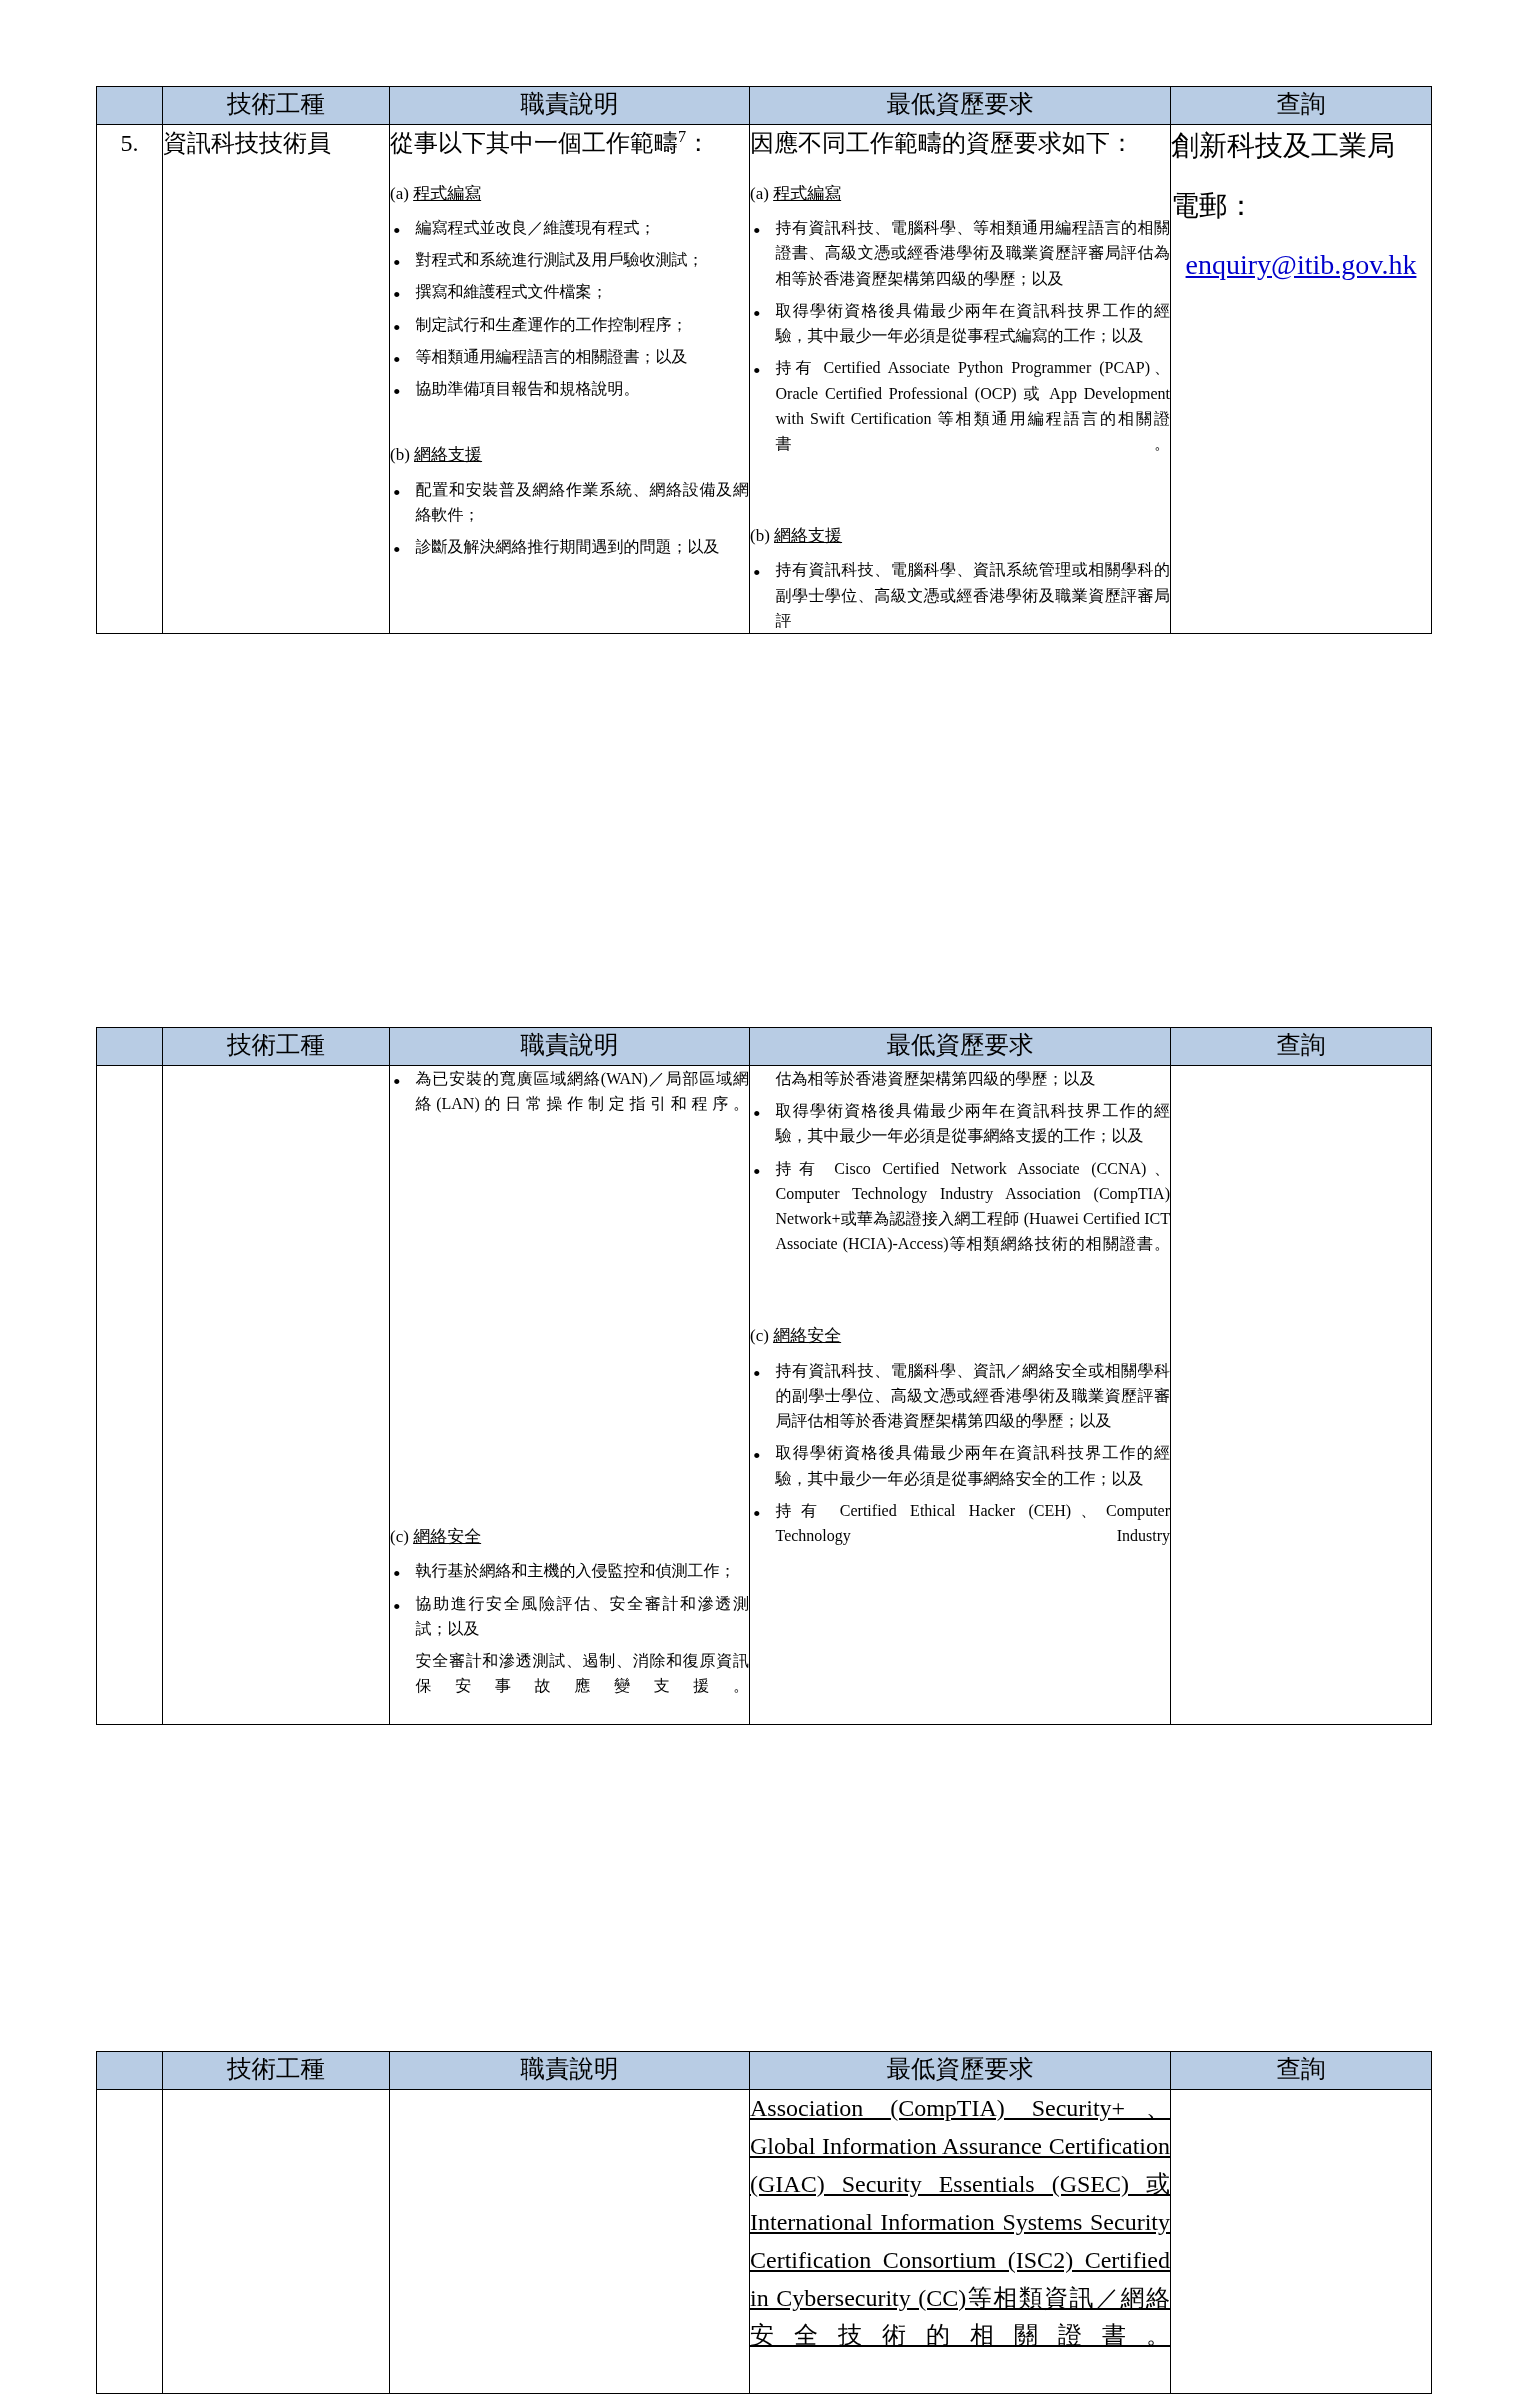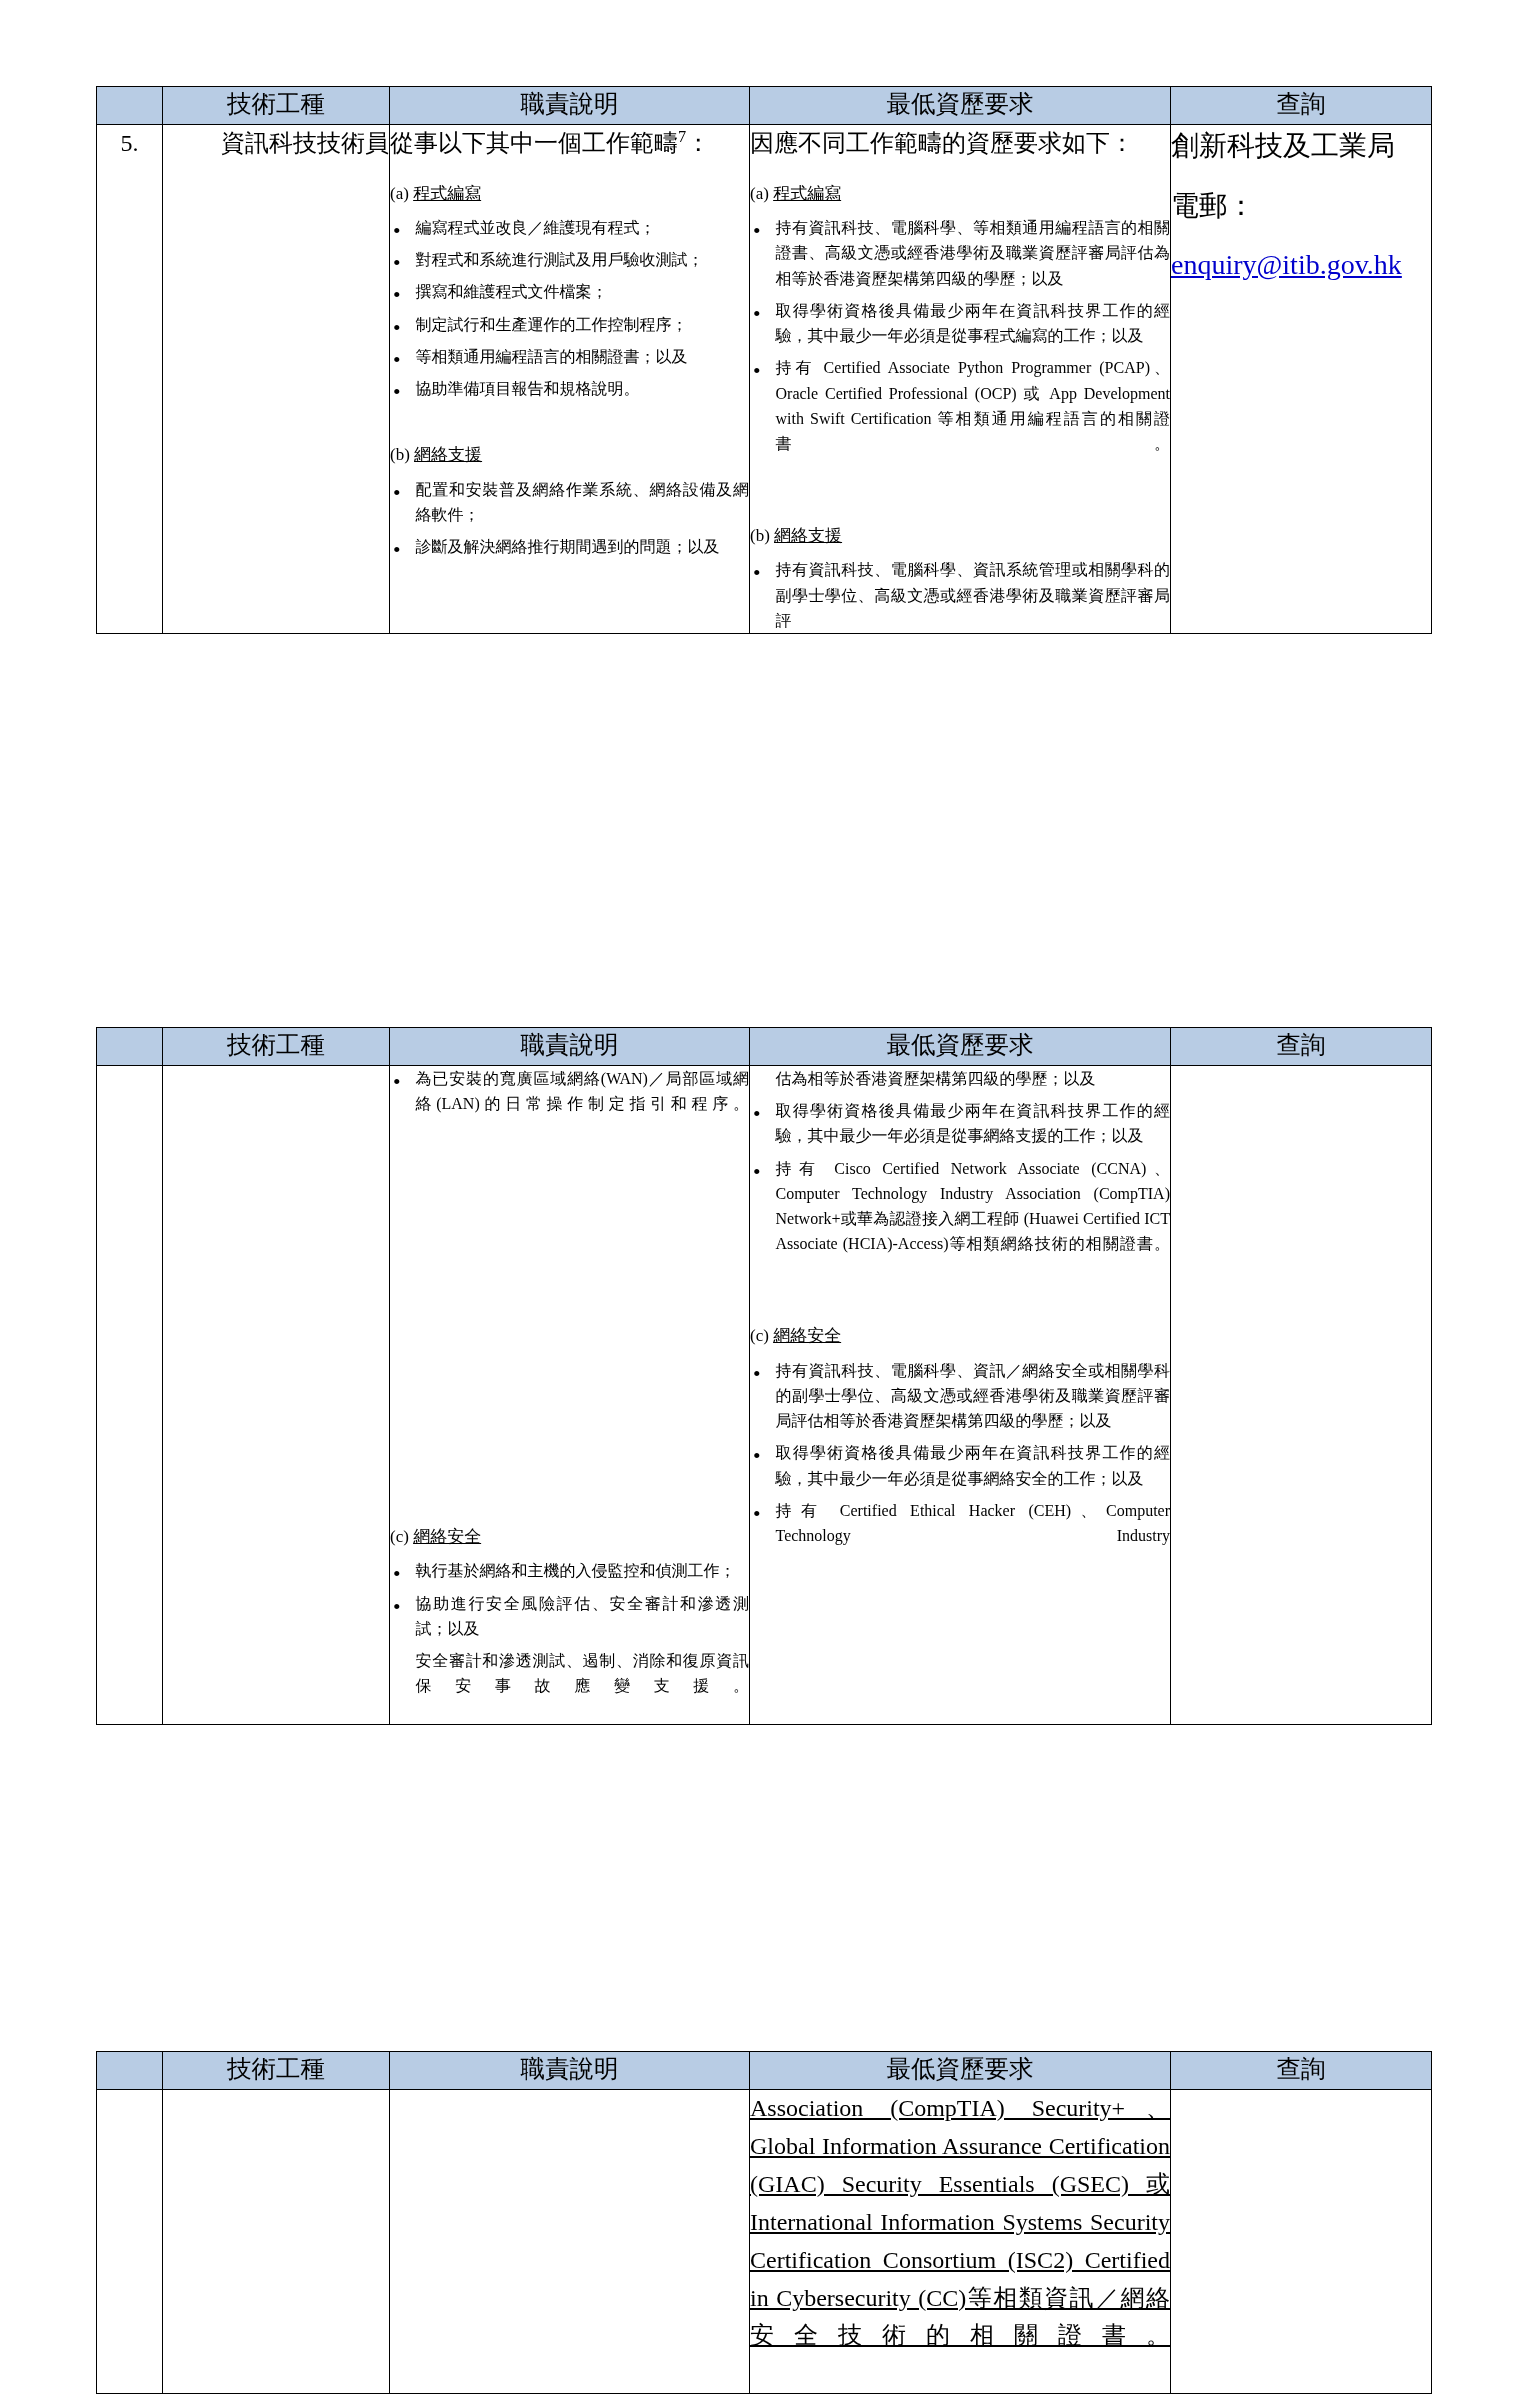--- a/index.html
+++ b/index.html
@@ -58,21 +58,20 @@
     line-height: 1.58;
   }
   td.cell-num {
     text-align: center;
     padding: 13.7px 3.9px;
     font-size: 24px;
   }
   td.cell-trade {
     padding: 13.7px 9.8px;
     font-size: 24px;
-    text-align: right;
   }
 
   .para {
     margin: 0 0 17.6px 0;
   }
   .para.tight { margin-bottom: 0; text-decoration: underline; }
 
   .subhead {
     margin: 0 0 7.8px 0;
     font-size: 17px;
@@ -118,21 +117,21 @@
   a.maillink {
     color: #0000cc;
     text-decoration: underline;
     word-break: break-all;
   }
   .enq-line {
     margin: 0 0 17.6px 0;
     font-size: 28px;
     line-height: 1.5;
   }
-  .enq-line:last-child { margin-bottom: 0; }
+  .enq-line:last-child { margin-bottom: 0; text-align: center; }
 
   .blank-block { height: 41px; }
 </style>
 </head>
 <body>
 
 <div class="page">
 
   <table class="doc-table" style="top:86px;">
     <colgroup>

